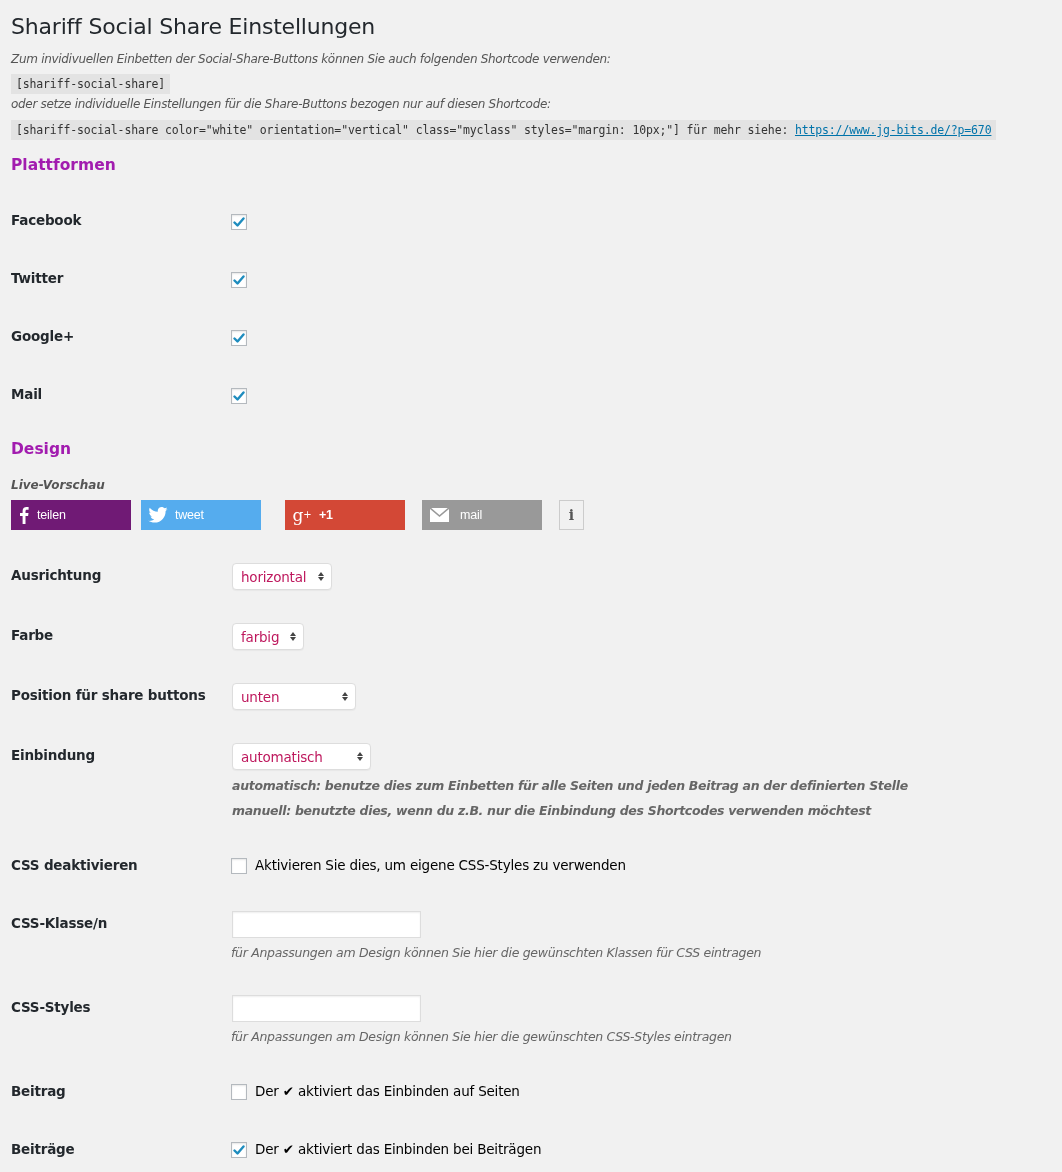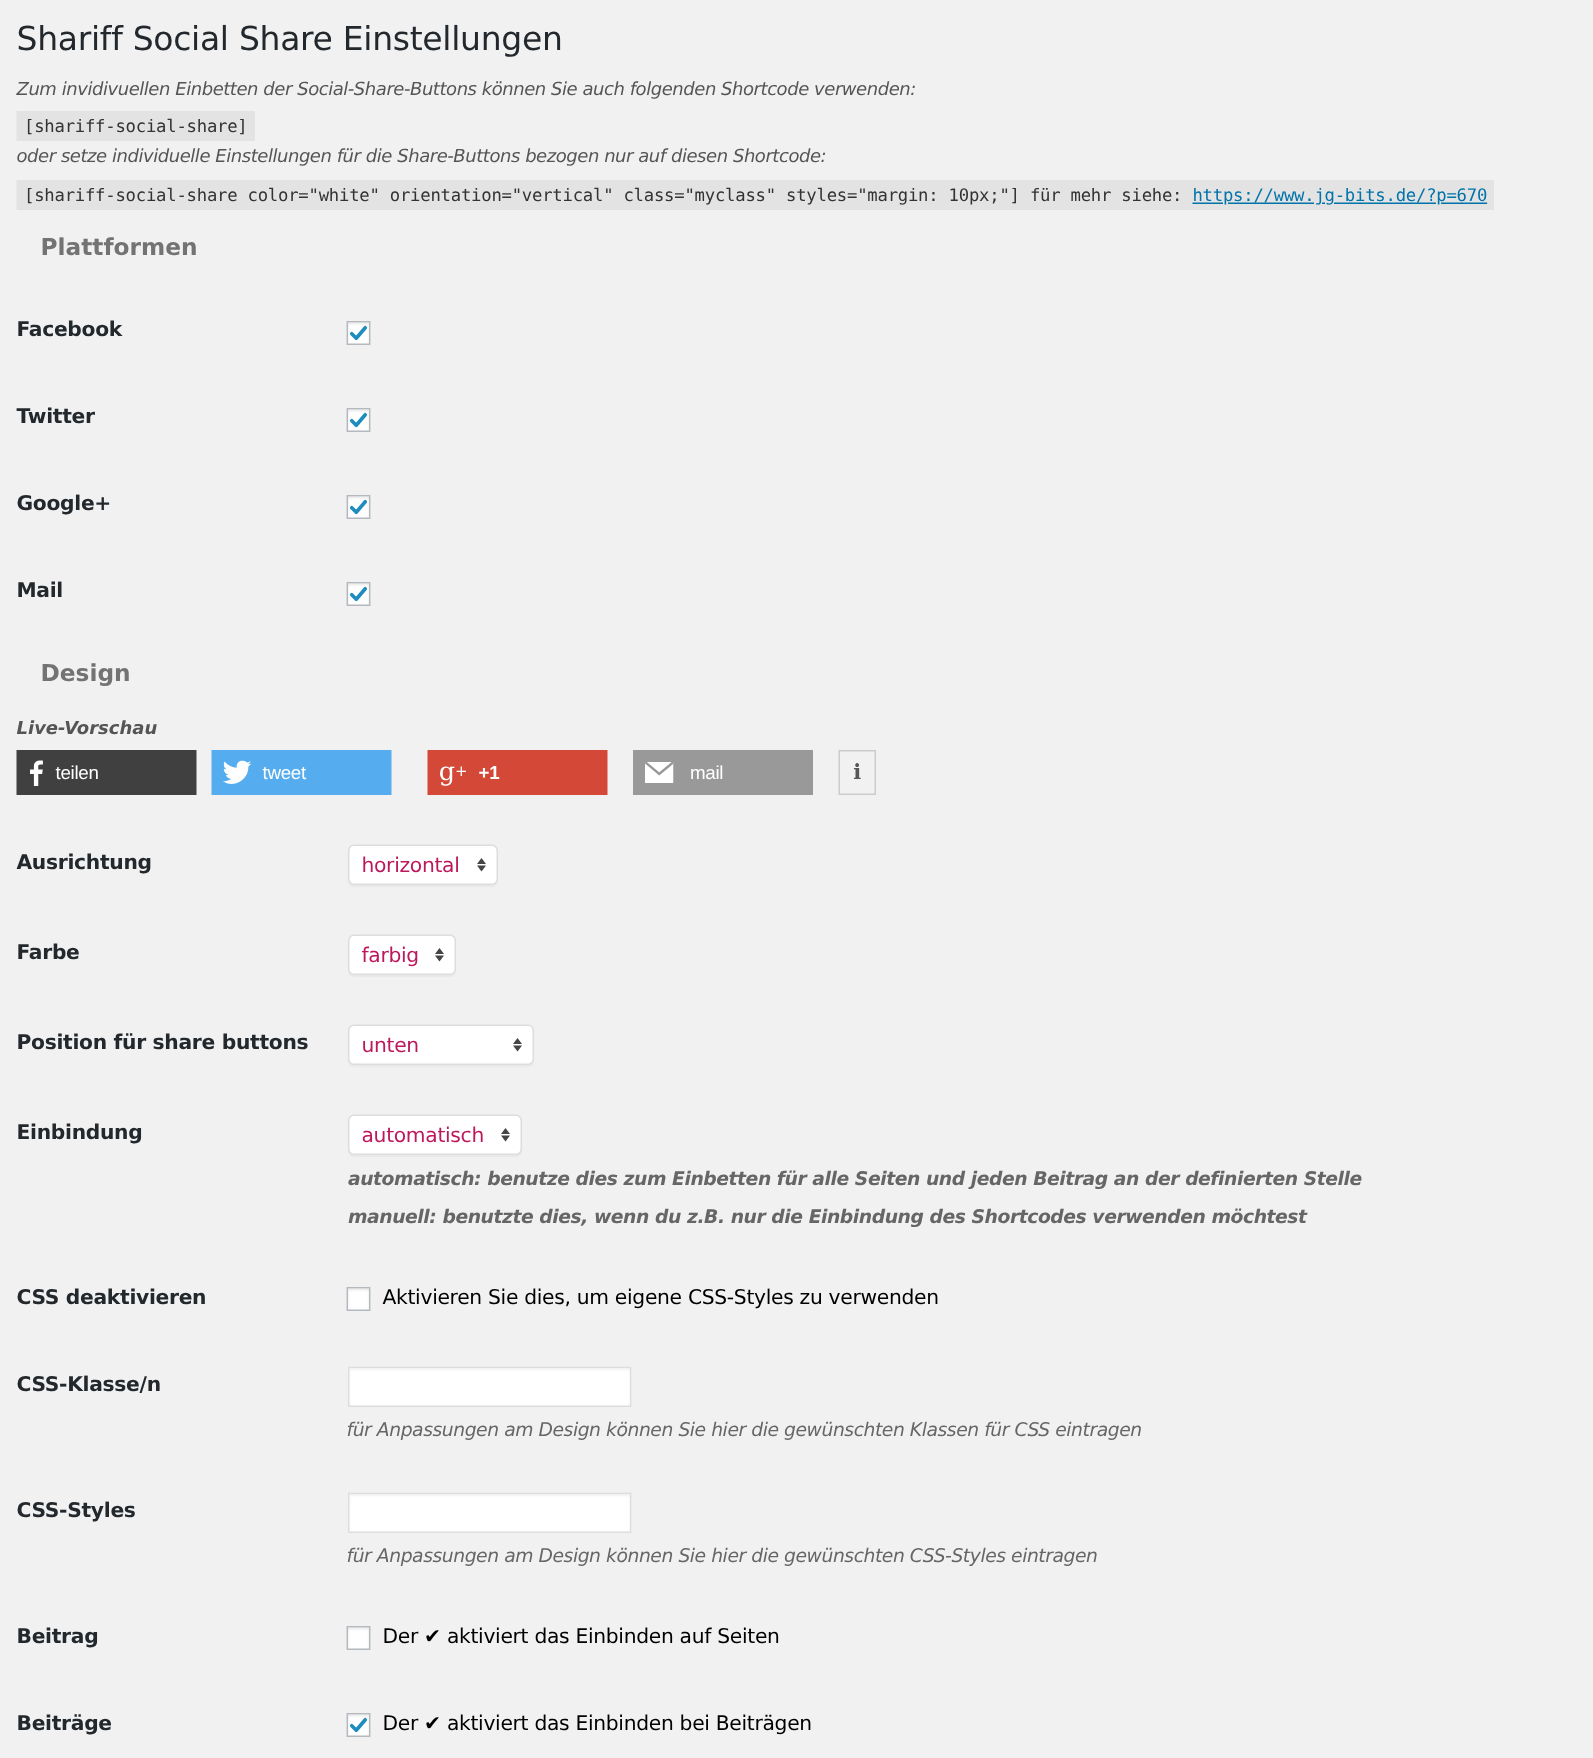--- a/index.html
+++ b/index.html
@@ -17,36 +17,36 @@
   }
   .intro {
     font-style: italic; font-size: 12px; color: #555; white-space: nowrap; letter-spacing: -0.3px;
   }
   code.code {
     font-family: "DejaVu Sans Mono", monospace; font-size: 11.5px; color: #333;
     background: #e3e3e3; padding: 3px 5px; white-space: nowrap; display: inline-block; line-height: 14px;
     letter-spacing: -0.15px;
   }
   code.code a { color: #0073aa; text-decoration: underline; }
-  .section-title { font-size: 15.5px; font-weight: 700; color: #737373; left: 27px; white-space: nowrap; }
+  .section-title { font-size: 15.5px; font-weight: 700; color: #a21caf; left: 11px; white-space: nowrap; }
   .row-label { left: 11px; font-size: 13.5px; font-weight: 700; color: #23282d; white-space: nowrap; letter-spacing: -0.2px; }
   .cb {
     width: 16px; height: 16px; background: #fff; border: 1px solid #b4b9be;
     box-shadow: inset 0 1px 2px rgba(0,0,0,.1); border-radius: 0;
     display: flex; align-items: center; justify-content: center;
   }
   .cb svg { width: 12px; height: 12px; }
   .cb-text { font-size: 13.5px; color: #000000; white-space: nowrap; letter-spacing: -0.2px; }
   .preview-label { left: 11px; top: 478px; font-size: 12px; font-weight: 700; font-style: italic; color: #555; white-space: nowrap; }
   .share-btn {
     top: 500px; height: 30px; width: 120px; display: flex; align-items: center; color: #fff;
     font-family: "Liberation Sans", sans-serif; font-size: 12.5px; letter-spacing: -0.2px;
   }
   .share-btn .ic { width: 34px; display: flex; justify-content: center; align-items: center; }
-  .btn-fb { left: 11px; background: #404040; }
+  .btn-fb { left: 11px; background: #701a75; }
   .btn-tw { left: 141px; background: #55acee; }
   .btn-gp { left: 285px; background: #d34836; }
   .btn-ml { left: 422px; background: #999999; }
   .info-btn {
     left: 559px; top: 500px; width: 25px; height: 30px; border: 1px solid #ccc; background: #f1f1f1;
     display: flex; align-items: center; justify-content: center; color: #555;
   }
   .select {
     height: 27px; background: #fff; border: 1px solid #ddd; border-radius: 4px;
     box-shadow: 0 1px 1px rgba(0,0,0,.04);
@@ -169,21 +169,21 @@
 <div class="abs row-label" style="top:687px;">Position für share buttons</div>
 <div class="abs select" style="left:232px; top:683px; width:124px;">
   <span>unten</span>
   <span class="arrows">
       <span class="up"></span>
       <span class="down"></span>
     </span>
 </div>
 
 <div class="abs row-label" style="top:747px;">Einbindung</div>
-<div class="abs select" style="left:232px; top:743px; width:116px;">
+<div class="abs select" style="left:232px; top:743px; width:139px;">
   <span>automatisch</span>
   <span class="arrows">
       <span class="up"></span>
       <span class="down"></span>
     </span>
 </div>
 <div class="abs desc-bold" style="left:232px; top:778px;">automatisch: benutze dies zum Einbetten für alle Seiten und jeden Beitrag an der definierten Stelle</div>
 <div class="abs desc-bold" style="left:232px; top:803px;">manuell: benutzte dies, wenn du z.B. nur die Einbindung des Shortcodes verwenden möchtest</div>
 
 <div class="abs row-label" style="top:857px;">CSS deaktivieren</div>

